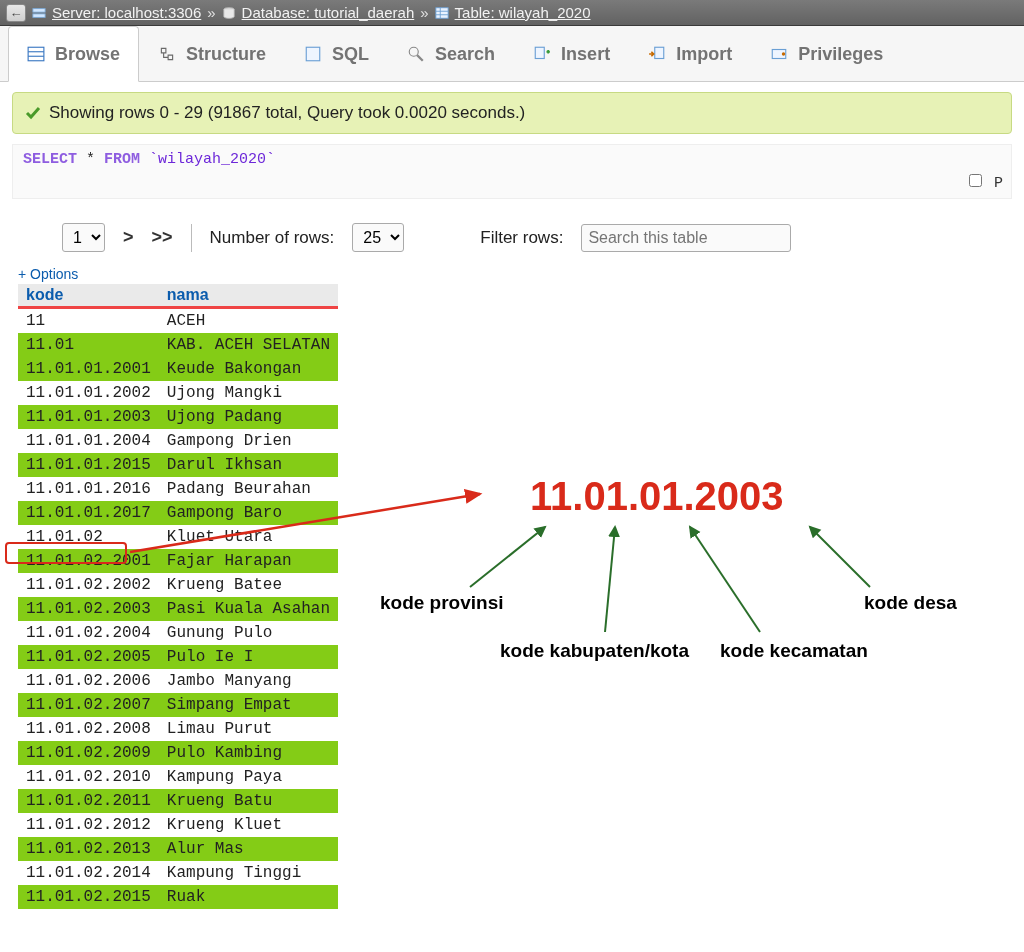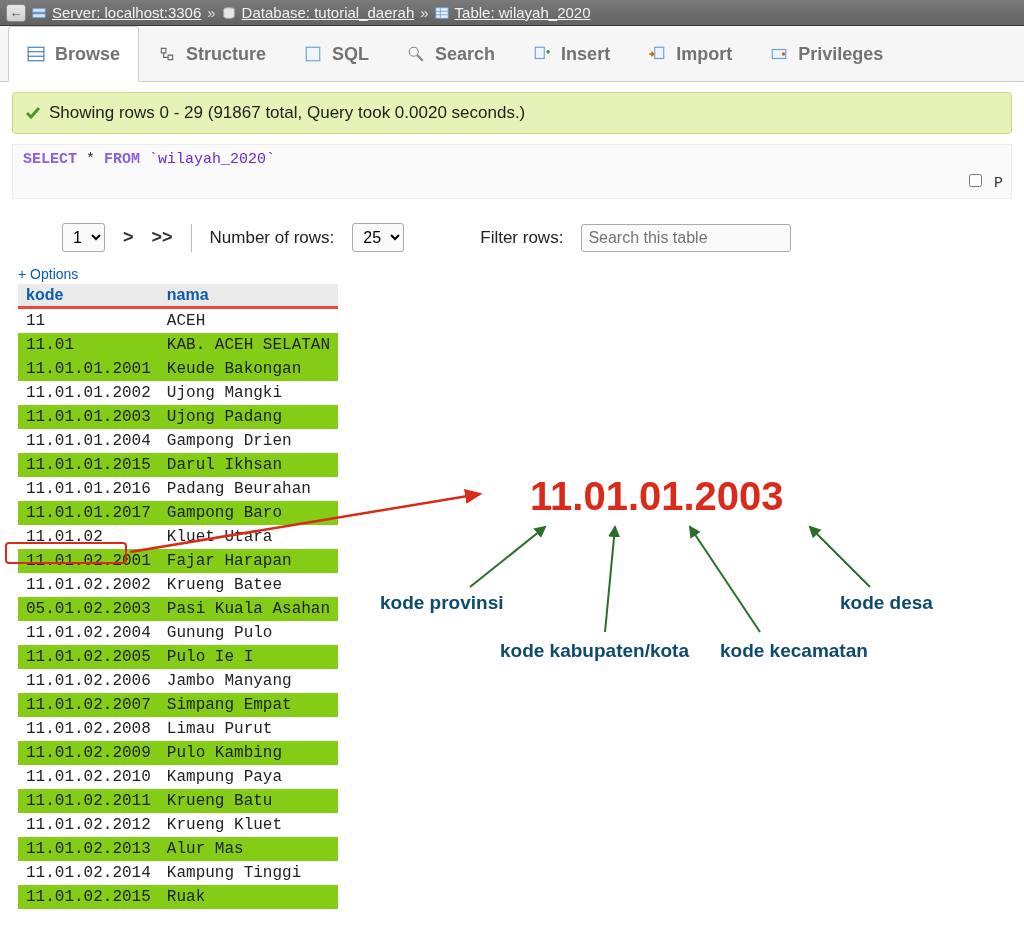--- a/index.html
+++ b/index.html
@@ -143,21 +143,21 @@
     height: 220px;
   }
   .bigcode {
     color:#d92a1a;
     font-weight:800;
     font-size:40px;
     font-family: Arial, sans-serif;
     position:absolute;
   }
   .lbl {
-    color:#0c4a6e;
+    color:#000000;
     font-weight:bold;
     font-size:19px;
     position:absolute;
     white-space:nowrap;
   }
   svg.arrow-svg { position:absolute; overflow:visible; pointer-events:none; }
 </style>
 </head>
 <body>
 
@@ -320,21 +320,21 @@
         </tr>
         <tr class="even">
           <td>11.01.02.2001</td>
           <td>Fajar Harapan</td>
         </tr>
         <tr class="odd">
           <td>11.01.02.2002</td>
           <td>Krueng Batee</td>
         </tr>
         <tr class="even">
-          <td>05.01.02.2003</td>
+          <td>11.01.02.2003</td>
           <td>Pasi Kuala Asahan</td>
         </tr>
         <tr class="odd">
           <td>11.01.02.2004</td>
           <td>Gunung Pulo</td>
         </tr>
         <tr class="even">
           <td>11.01.02.2005</td>
           <td>Pulo Ie I</td>
         </tr>
@@ -392,21 +392,21 @@
           </marker>
         </defs>
       <line x1="0" y1="80" x2="350" y2="22" stroke="#d92a1a" stroke-width="2.5" marker-end="url(#ah1)"></line>
     </svg>
 
     <div class="bigcode" style="left:200px; top:2px;">11.01.01.2003</div>
 
     <div class="lbl" style="left:50px; top:120px;">kode provinsi</div>
     <div class="lbl" style="left:170px; top:168px;">kode kabupaten/kota</div>
     <div class="lbl" style="left:390px; top:168px;">kode kecamatan</div>
-    <div class="lbl" style="left:510px; top:120px;">kode desa</div>
+    <div class="lbl" style="left:534px; top:120px;">kode desa</div>
 
     <svg class="arrow-svg" style="left:0; top:0;" width="700" height="200">
       <defs>
           <marker id="ah2" markerWidth="7" markerHeight="7" refX="5" refY="3" orient="auto">
             <path d="M0,0 L6,3 L0,6 z" fill="#2a6e2a"></path>
           </marker>
         </defs>
 
       <line x1="140" y1="115" x2="215" y2="55" stroke="#2a6e2a" stroke-width="2" marker-end="url(#ah2)"></line>
 

